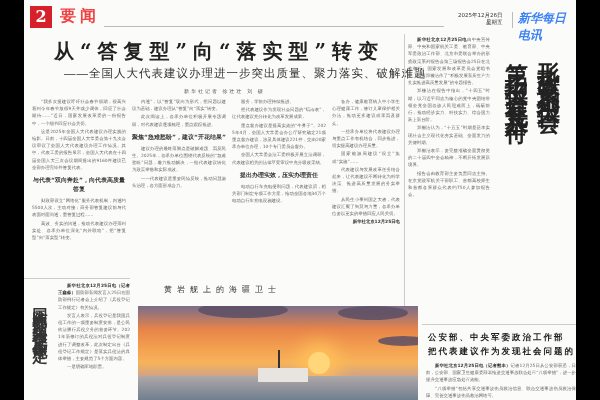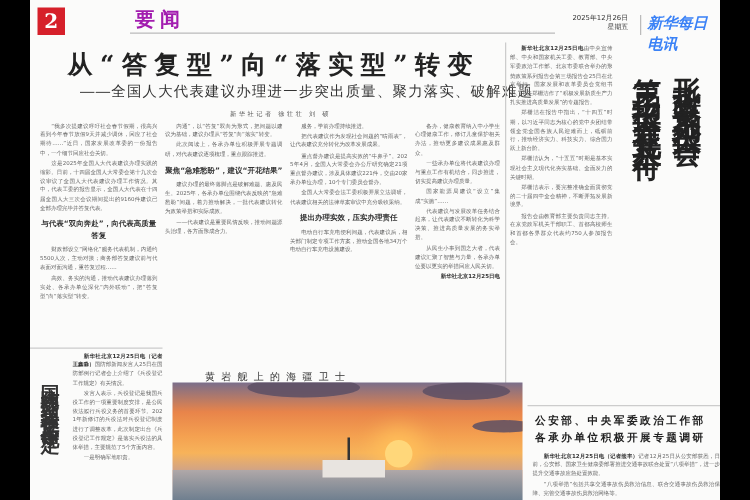--- a/index.html
+++ b/index.html
@@ -1,34 +1,34 @@
 <!DOCTYPE html>
 <html><head>
 <meta charset="utf-8">
 <style>
   html,body{margin:0;padding:0;}
   body{width:600px;height:400px;background:#000;position:relative;overflow:hidden;font-family:"DejaVu Serif",serif;}
   .page{position:absolute;left:24px;top:0;width:552px;height:400px;background:#fbfbfa;overflow:hidden;}
   .hdr{position:absolute;left:0;top:0;width:552px;height:30px;}
   .pgnum{position:absolute;left:6px;top:6px;width:22px;height:22px;background:#d6202a;color:#fff;font-weight:bold;font-size:16px;text-align:center;line-height:22px;font-family:"DejaVu Serif",serif;}
-  .section{position:absolute;left:36px;top:6px;font-size:16px;color:#a21caf;font-weight:bold;letter-spacing:4px;margin-left:48px;}
+  .section{position:absolute;left:36px;top:6px;font-size:16px;color:#ef4444;font-weight:bold;letter-spacing:4px;}
   .hline{position:absolute;left:80px;top:26px;width:340px;height:1px;background:#bbb;}
   .date{position:absolute;left:434px;top:12px;font-size:5.5px;color:#333;text-align:right;line-height:7px;font-family:"DejaVu Sans",sans-serif;}
   .vsep{position:absolute;left:488px;top:12px;width:1px;height:16px;background:#bbb;}
   .brand{position:absolute;left:494px;top:10px;font-size:12px;color:#3b82f6;font-weight:bold;font-style:italic;}
   .headline{position:absolute;left:30px;top:38px;width:380px;font-size:20px;font-weight:bold;color:#222;letter-spacing:6px;}
   .subhead{position:absolute;left:40px;top:66px;font-size:11.5px;color:#333;letter-spacing:1px;font-family:Liberation Sans, sans-serif;}
   .byline{position:absolute;left:160px;top:88px;font-size:5px;color:#555;letter-spacing:2px;}
   .col{position:absolute;font-size:4.4px;line-height:7.2px;color:#666;text-align:justify;word-break:break-all;overflow:hidden;font-family:"DejaVu Sans",sans-serif;}
   .col p{margin:0 0 1px 0;text-indent:9px;}
   .col h4{margin:4px 0 4px 0;font-size:6px;line-height:9px;color:#333;font-weight:bold;text-align:center;}
   .dateline{color:#333;font-weight:bold;}
   .vhead{position:absolute;font-size:23px;font-weight:bold;color:#222;writing-mode:vertical-rl;letter-spacing:6px;line-height:30px;}
   .vhead2{position:absolute;font-size:15px;font-weight:bold;color:#333;writing-mode:vertical-rl;letter-spacing:3px;line-height:20px;}
-  .caption{position:absolute;left:140px;top:284px;font-size:8px;color:#333;letter-spacing:5px;margin-top:12px;}
+  .caption{position:absolute;left:140px;top:284px;font-size:8px;color:#333;letter-spacing:5px;}
   .photo{position:absolute;left:114px;top:306px;width:280px;height:94px;background:linear-gradient(180deg,#7a6e8a 0%,#e8844a 25%,#f4a050 45%,#f7b35a 60%,#c8a090 78%,#8a9aa8 100%);overflow:hidden;}
   .cloud{position:absolute;background:#5c4f64;border-radius:50%;opacity:.85;}
   .sun{position:absolute;left:170px;top:46px;width:22px;height:22px;border-radius:50%;background:#ffd77a;box-shadow:0 0 18px 10px #ffbf5a;}
   .sea{position:absolute;left:0;top:70px;width:280px;height:24px;background:linear-gradient(180deg,#b0a8a8,#6f7f8f);}
   .ship{position:absolute;left:120px;top:62px;width:50px;height:14px;background:#e8e4e0;}
   .mast{position:absolute;left:140px;top:44px;width:2px;height:20px;background:#333;}
   .sbhead{position:absolute;left:404px;top:330px;font-size:8.5px;font-weight:bold;color:#222;letter-spacing:2px;line-height:14px;}
   .rule{position:absolute;background:#ccc;}
 </style>
 </head>
@@ -114,20 +114,20 @@
     <div class="cloud" style="left:240px;top:30px;width:50px;height:10px;"></div>
     <div class="sun"></div>
     <div class="sea"></div>
     <div class="mast"></div>
     <div class="ship"></div>
   </div>
 
   <div class="rule" style="left:398px;top:324px;width:154px;height:1px;"></div>
   <div class="sbhead">
     <div>公安部、中央军委政治工作部</div>
-    <div>各承办单位积极开展专题调研</div>
+    <div>把代表建议作为发现社会问题的</div>
   </div>
   <div class="col" style="left:402px;top:362px;width:150px;height:38px;">
     <p><span class="dateline">新华社北京12月25日电（记者熊丰）</span><span>记者12月25日从公安部获悉，日前，公安部、国家卫生健康委部署推进交通事故联合处置“八项举措”，进一步提升交通事故应急处置效能。</span></p>
     <p>“八项举措”包括共享交通事故伤员救治信息、联合交通事故伤员救治保障、完善交通事故伤员救治网络等。</p>
   </div>
 
 </div>
 
 </body></html>

